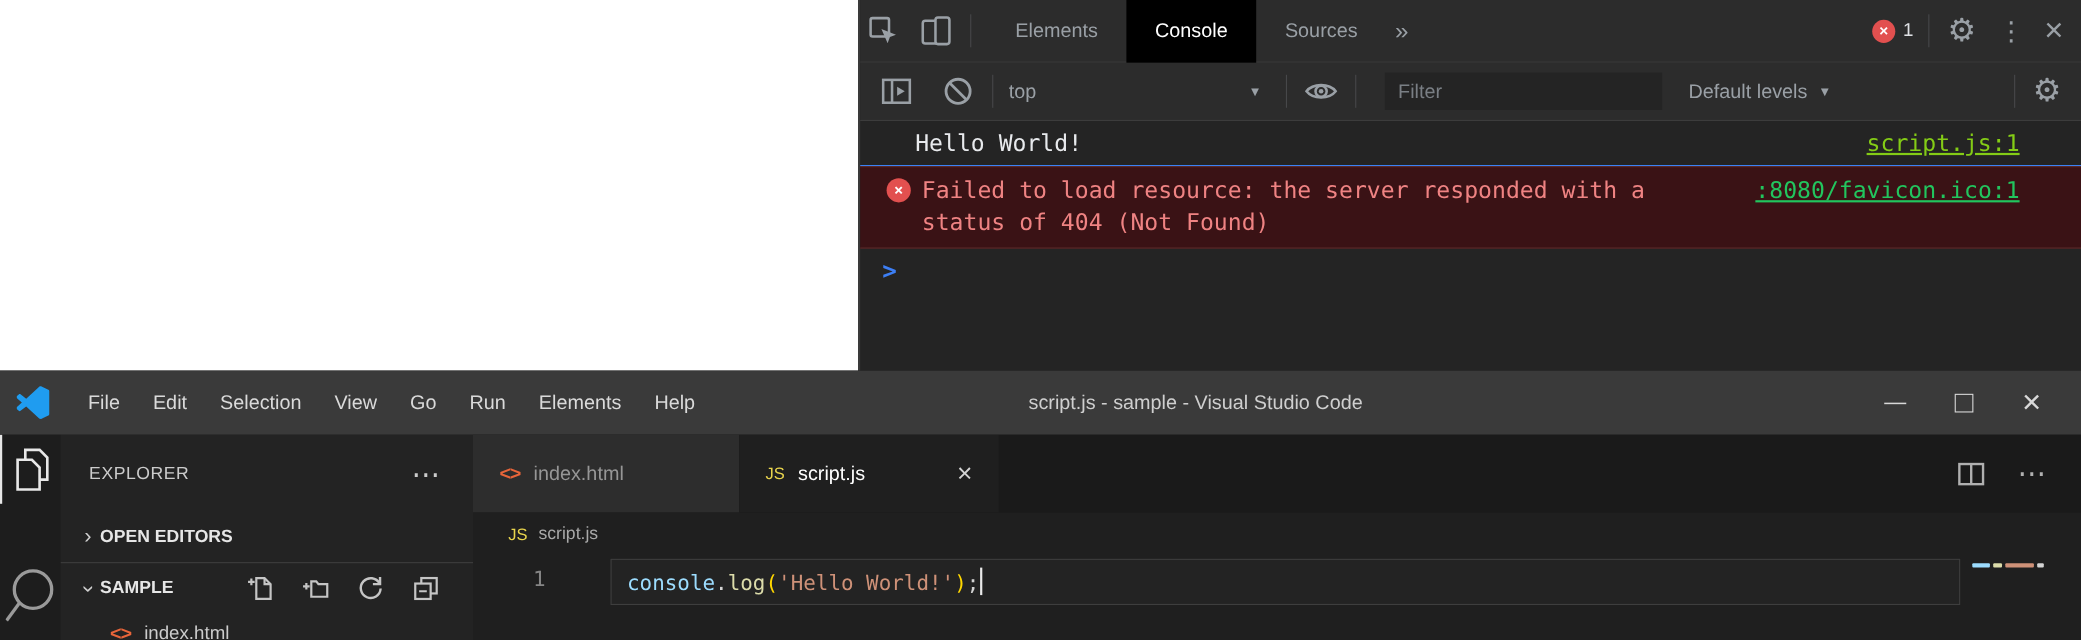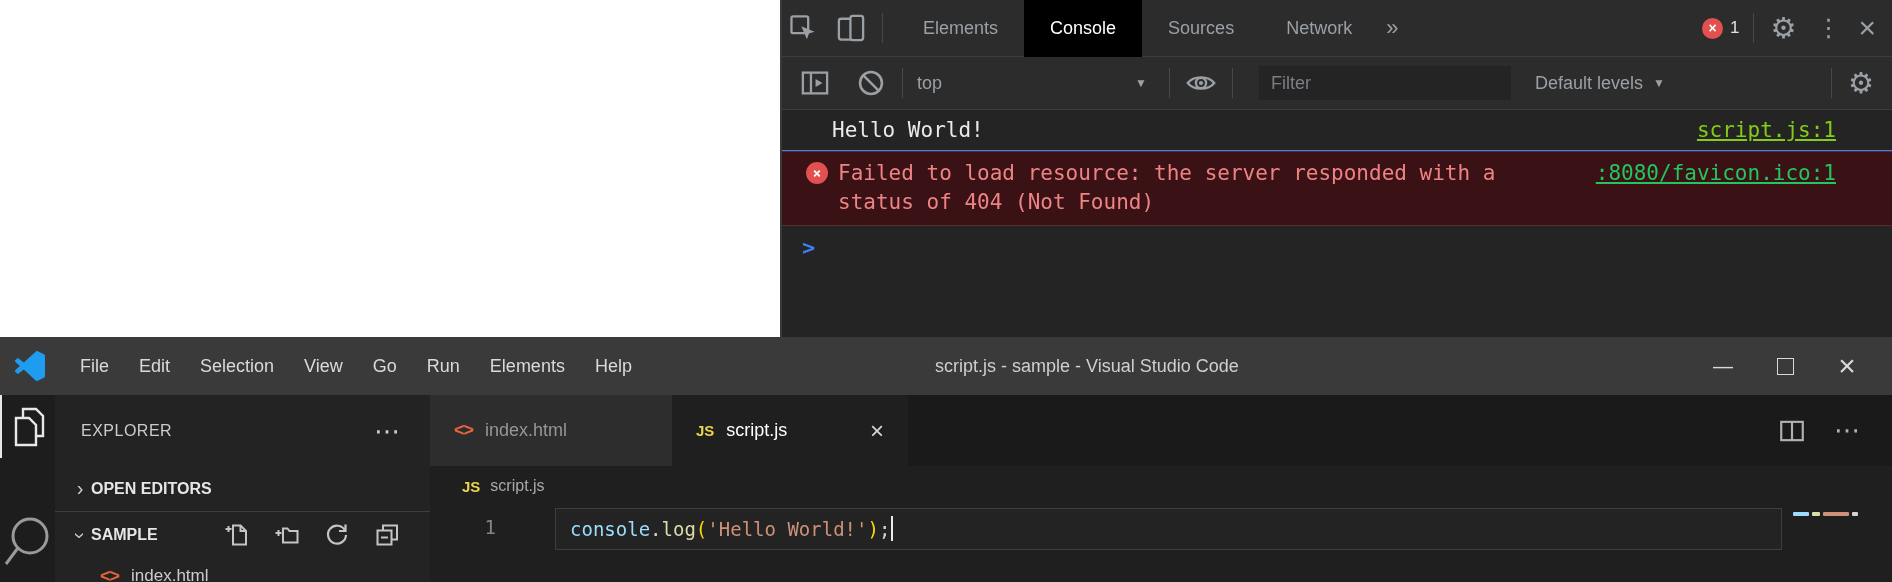--- a/index.html
+++ b/index.html
@@ -87,21 +87,21 @@
             color:#e6e6e6; padding-left:14px; }
   .sb-row.open-editors { border-bottom:1px solid #3d3d3d; }
   .chev { display:inline-block; font-size:20px; font-weight:normal; color:#cfcfcf; width:22px;
           text-align:center; }
   .chev.expanded { transform:rotate(90deg); }
   .sb-actions { margin-left:auto; display:flex; align-items:center; gap:24px; padding-right:30px;
                 color:#c5c5c5; }
   .sb-file { height:36px; display:flex; align-items:center; padding-left:45px; gap:12px;
              font-size:17px; color:#cccccc; font-weight:normal; }
   .icon-html { color:#e8653a; font-weight:bold; font-size:18px; letter-spacing:-1px; }
-  .icon-js { color:#e8d44d; font-weight:bold; font-size:15px; }
+  .icon-js { color:#e8d44d; font-weight:normal; font-size:15px; }
 
   .vs-editorarea { flex:1; background:#1a1a1a; display:flex; flex-direction:column; overflow:hidden; }
   .tabs-row { height:71px; display:flex; align-items:stretch; background:#1a1a1a; }
   .tab { display:flex; align-items:center; gap:12px; padding:0 24px; font-size:18px; }
   .tab.inactive { width:242px; background:#2d2d2d; color:#969696; }
   .tab.active { width:236px; background:#1f1f1f; color:#ffffff; }
   .tab-close { margin-left:auto; font-size:24px; color:#d4d4d4; line-height:1; }
   .tabsbar-actions { margin-left:auto; display:flex; align-items:center; gap:28px;
                      padding-right:32px; color:#b0b0b0; }
   .tabsbar-actions .glyph-more { font-size:26px; }
@@ -141,21 +141,20 @@
         <span class="dt-icon">
           <svg width="30" height="30" viewBox="0 0 26 26" fill="none">
             <rect x="2.5" y="5" width="13" height="18" rx="2" stroke="currentColor" stroke-width="2"></rect>
             <rect x="12.5" y="2.5" width="11" height="21" rx="2" fill="#2c2c2c" stroke="currentColor" stroke-width="2"></rect>
           </svg>
         </span>
         <span class="dt-sep"></span>
         <span class="dt-tab">Elements</span>
         <span class="dt-tab active">Console</span>
         <span class="dt-tab">Sources</span>
-        <span class="dt-tab">Network</span>
         <span class="dt-overflow">»</span>
         <div class="dt-right">
           <span class="err-badge">
             <span class="err-circle">×</span>
             <span class="err-count">1</span>
           </span>
           <span class="dt-sep"></span>
           <span class="glyph-gear">⚙</span>
           <span class="glyph-dots">⋮</span>
           <span class="glyph-close">×</span>

